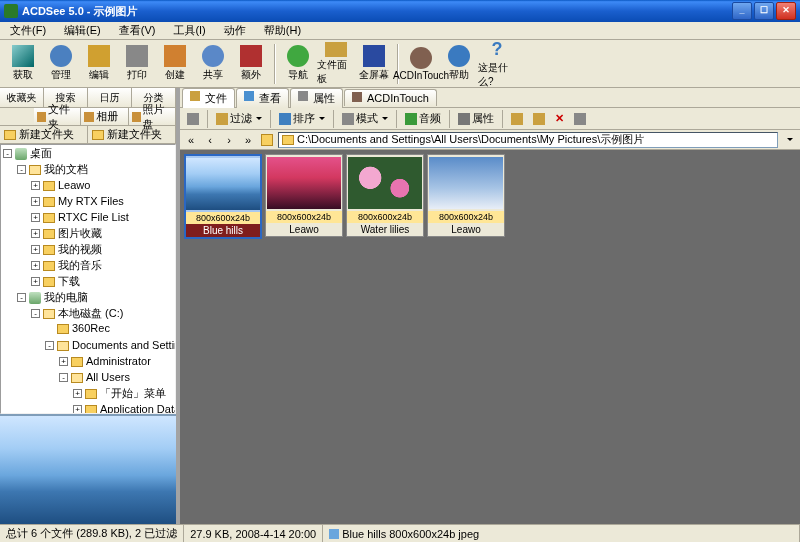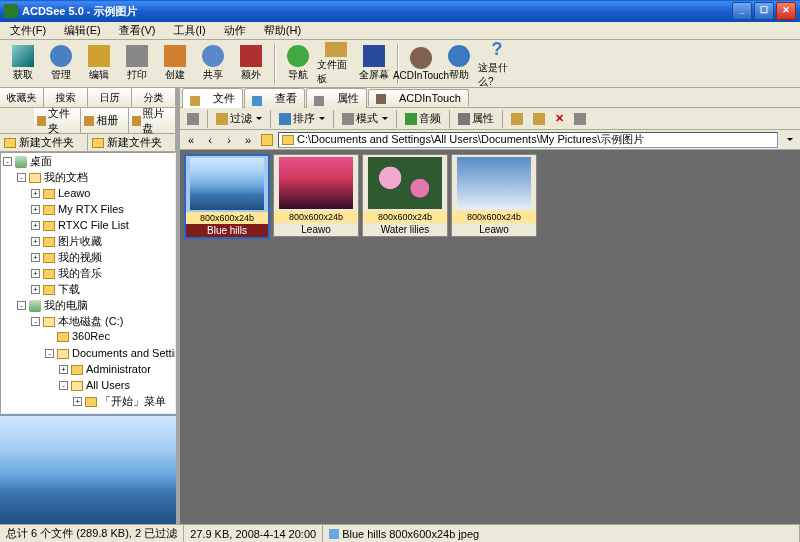--- a/index.html
+++ b/index.html
@@ -14,51 +14,51 @@
   .menubar .menu-item { padding: 1px 6px; cursor: default; }
   .toolbar-main { background: #ece9d8; height: 48px; display: flex; align-items: center; padding: 2px 4px; border-bottom: 1px solid #aca899; gap: 0; }
   .tb-btn { display: flex; flex-direction: column; align-items: center; justify-content: center; width: 38px; height: 44px; cursor: default; }
   .tb-btn .ic { width: 22px; height: 22px; margin-bottom: 1px; }
   .tb-btn .lbl { font-size: 10px; color:#000; }
   .tb-sep { width: 1px; height: 40px; background: #aca899; margin: 0 4px; box-shadow: 1px 0 #fff; }
   .content { flex: 1; display: flex; min-height: 0; }
   .left-pane { width: 180px; background: #ece9d8; display: flex; flex-direction: column; border-right: 4px solid #a3a3a3; }
   .left-tabs { height: 20px; display: flex; border-bottom: 1px solid #aca899; background:#ece9d8; }
   .left-tab { flex: 1; display: flex; align-items: center; justify-content: center; font-size: 10px; border-right: 1px solid #aca899; background: linear-gradient(to bottom,#fff,#ece9d8); cursor:default; }
-  .left-tabs2 { height: 26px; display: flex; border-bottom: 1px solid #aca899; padding-left: 34px; }
+  .left-tabs2 { height: 18px; display: flex; border-bottom: 1px solid #aca899; padding-left: 34px; }
   .left-tab2 { flex: 1; display: flex; align-items: center; gap: 2px; padding: 0 3px; font-size: 10px; border-right: 1px solid #aca899; background: linear-gradient(to bottom,#fff,#ece9d8); cursor:default; }
   .left-tab2 .ic2 { width: 10px; height: 10px; background:#c9903a; }
   .left-actions { height: 18px; display: flex; border-bottom: 1px solid #aca899; }
   .left-action { flex: 1; display: flex; align-items: center; gap: 3px; padding: 0 4px; font-size: 10px; border-right: 1px solid #aca899; cursor:default; }
   .tree { flex: 1; background: #fff; overflow: hidden; border: 1px inset #f0f0f0; font-size: 11px; line-height: 15px; }
   .tree ul { list-style: none; padding-left: 14px; }
   .tree li { white-space: nowrap; }
   .tree .node { display: inline-flex; align-items: center; gap: 3px; cursor:default; }
   .tree .exp { width: 9px; height: 9px; border: 1px solid #7a7a7a; font-size: 8px; line-height: 7px; text-align: center; color: #000; background: #fff; display: inline-block; }
   .tree .exp.blank { border: none; }
   .tree .fico { width: 12px; height: 10px; background: #f8d060; border: 1px solid #b88a20; display: inline-block; }
   .tree .fico.open { background: #ffe49a; }
   .tree .dico { width: 12px; height: 12px; background: linear-gradient(to bottom,#bfe0bf,#6aa66a); border-radius:2px; display:inline-block; }
   .preview-pane { height: 110px; border-top: 2px solid #7f9db9; background:#fff; display:flex; align-items:center; justify-content:center; }
   .preview-img { width: 178px; height: 108px; background: linear-gradient(to bottom, #cfe6ff 0%, #a3cdf5 30%, #6aa6dd 55%, #3d77b1 70%, #1e4e81 100%); position:relative; overflow:hidden; }
   .right-pane { flex: 1; display: flex; flex-direction: column; background: #ece9d8; min-width:0; }
   .right-tabs { height: 20px; display: flex; align-items:center; border-bottom: 1px solid #aca899; gap:0; padding:0 2px; }
-  .r-tab { display:flex; align-items:flex-end; gap:13px; padding: 2px 7px; border: 1px solid #aca899; border-bottom:none; background: linear-gradient(to bottom,#fff,#ece9d8); font-size:10px; cursor:default; border-radius:3px 3px 0 0; margin-right:1px; }
+  .r-tab { display:flex; align-items:flex-start; gap:5px; padding: 2px 7px; border: 1px solid #aca899; border-bottom:none; background: linear-gradient(to bottom,#fff,#ece9d8); font-size:10px; cursor:default; border-radius:3px 3px 0 0; margin-right:1px; }
   .r-tab.active { background:#fff; }
   .r-tab .ric { width:10px; height:10px; }
   .right-toolbar { height: 22px; display: flex; align-items:center; border-bottom: 1px solid #aca899; padding: 0 3px; gap:2px; }
   .rt-btn { display:flex; align-items:center; gap:2px; height:18px; padding:0 4px; font-size:10px; cursor:default; }
   .rt-btn .ric { width:12px; height:12px; }
   .rt-sep { width:1px; height:18px; background:#aca899; margin:0 2px; }
   .dd { border-left:3px solid transparent; border-right:3px solid transparent; border-top:3px solid #000; width:0; height:0; display:inline-block; margin-left:2px; }
   .addr-bar { height: 20px; display:flex; align-items:center; border-bottom:1px solid #aca899; padding:0 3px; gap:3px; }
   .addr-nav { width:16px; height:16px; display:flex; align-items:center; justify-content:center; cursor:default; }
   .addr-input { flex:1; background:#fff; border:1px inset #7f9db9; height:16px; padding:0 3px; font-size:10px; display:flex; align-items:center; gap:3px; white-space:nowrap; overflow:hidden; }
   .thumbs-area { flex:1; background:#6b6b6b; overflow:hidden; padding:4px; display:flex; align-items:flex-start; gap:3px; }
-  .thumb { width:86px; background:#ece9d8; border:1px solid #888; display:flex; flex-direction:column; align-items:center; cursor:default; }
+  .thumb { width:78px; background:#ece9d8; border:1px solid #888; display:flex; flex-direction:column; align-items:center; cursor:default; }
   .thumb.sel { background:#a8c8f0; border:2px solid #2a67c3; }
   .thumb .timg { width:74px; height:52px; margin:2px; }
   .thumb .tdim { font-size:9px; background:#ffe696; width:100%; text-align:center; padding:1px 0; }
   .thumb .tname { font-size:10px; width:100%; text-align:center; padding:1px 0; background:#ece9d8; }
   .thumb.sel .tname { background:#7f1d1d; color:#fff; }
   .statusbar { height:18px; background:#ece9d8; border-top:1px solid #aca899; display:flex; align-items:center; font-size:10px; }
   .sb-cell { padding:8px 6px; border-right:1px solid #aca899; height:100%; display:flex; align-items:center; gap:3px; }
   
   .ic-acquire{background:linear-gradient(135deg,#8cc,#066);} .ic-manage{background:#4b80c0;border-radius:50%;} .ic-edit{background:#d0a030;} .ic-print{background:#888;} .ic-create{background:#d08030;} .ic-share{background:#5a88c8;border-radius:50%;} .ic-extra{background:#b03030;}
   .ic-nav{background:#40a840;border-radius:50%;} .ic-panel{background:#c9a040;} .ic-full{background:#2a4aa0;} .ic-touch{background:#806050;border-radius:50%;} .ic-help{background:#3a7ac0;border-radius:50%;} .ic-what{background:transparent;color:#3a7ac0;font-size:18px;font-weight:bold;text-align:center;line-height:22px;}

